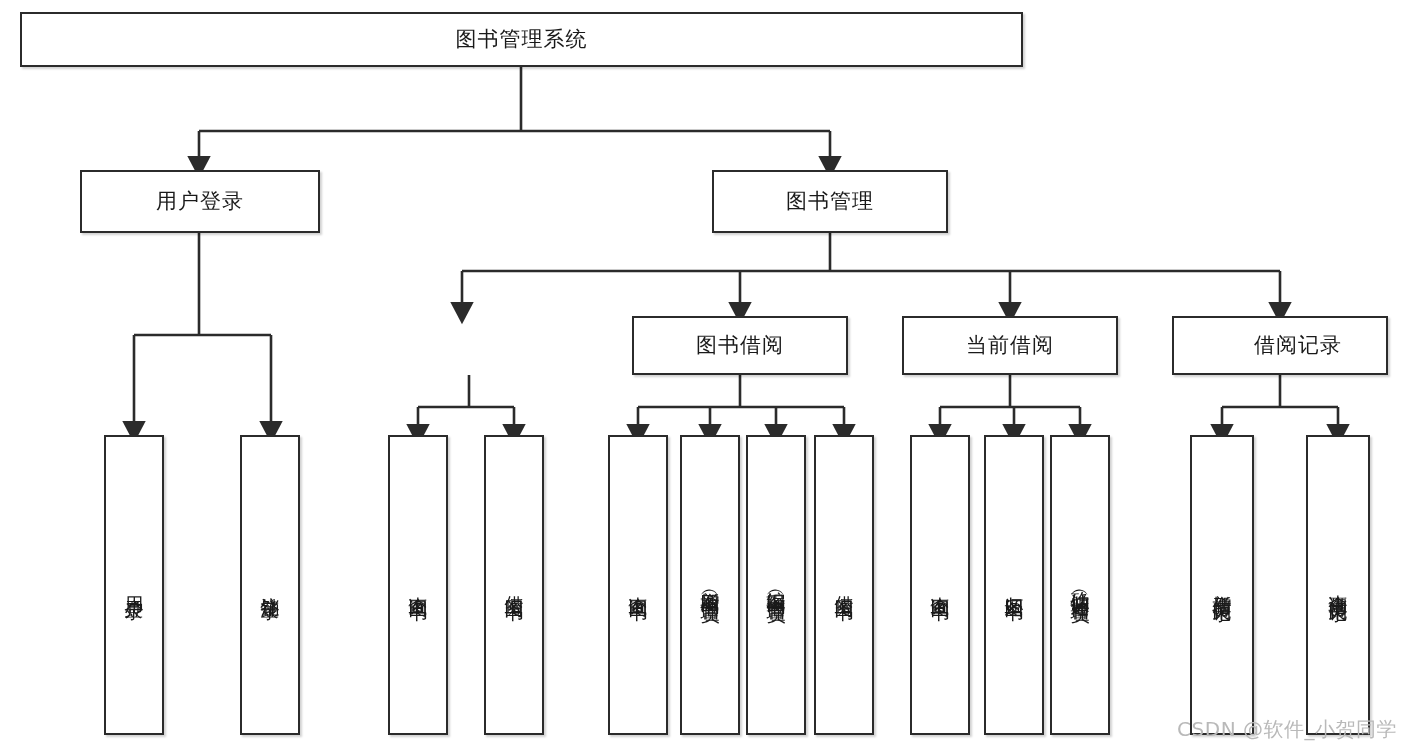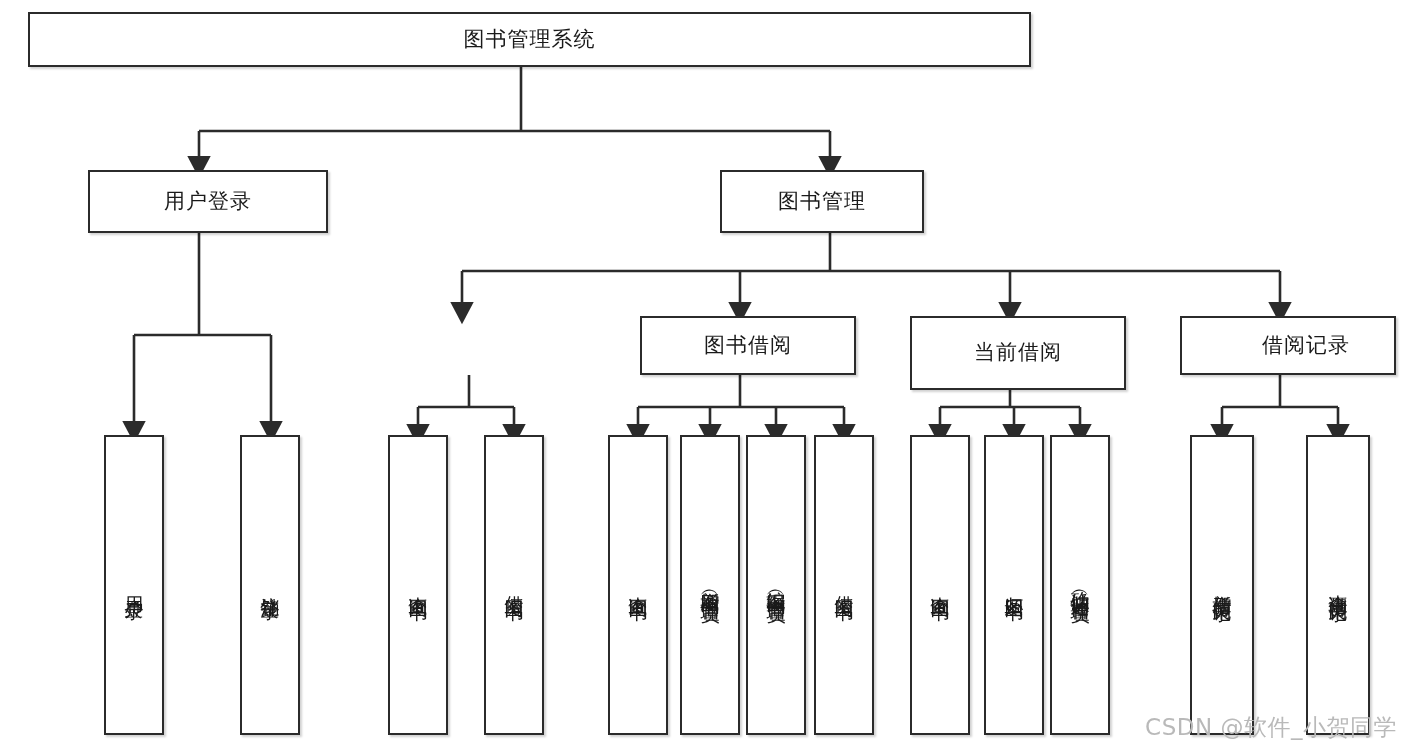--- a/index.html
+++ b/index.html
@@ -25,21 +25,20 @@
     box-shadow: 2px 2px 2px rgba(0,0,0,0.18);
     display: flex;
     align-items: center;
     justify-content: center;
     color: #1a1a1a;
   }
   .node.horiz {
     font-size: 21px;
     letter-spacing: 1px;
     line-height: 1.2;
-    margin-left: 8px;
   }
   .node.vert {
     writing-mode: vertical-rl;
     text-orientation: upright;
     font-size: 19px;
     line-height: 1.25;
     letter-spacing: 2px;
     padding: 6px 0;
     white-space: nowrap;
   }
@@ -56,21 +55,21 @@
     left: 0;
     top: 0;
     width: 1405px;
     height: 747px;
     pointer-events: none;
   }
   .watermark {
     position: absolute;
     right: 8px;
     bottom: 4px;
-    font-size: 23px;
+    font-size: 20px;
     color: #b9b9b9;
     letter-spacing: 0.5px;
     white-space: nowrap;
   }
 </style>
 </head>
 <body>
 
 <div id="canvas">
 
@@ -124,28 +123,28 @@
     </g>
   </svg>
 
   <div class="node horiz root-node" style="left: 20px; top: 12px; width: 1003px; height: 55px;">
     <span>图书管理系统</span>
   </div>
 
   <div class="node horiz" style="left: 80px; top: 170px; width: 240px; height: 63px;">
     <span>用户登录</span>
   </div>
-  <div class="node horiz" style="left: 712px; top: 170px; width: 204px; height: 63px;">
+  <div class="node horiz" style="left: 712px; top: 170px; width: 236px; height: 63px;">
     <span>图书管理</span>
   </div>
 
   <div class="node horiz" style="left: 632px; top: 316px; width: 216px; height: 59px; align-items: center;">
     <span>图书借阅</span>
   </div>
-  <div class="node horiz" style="left: 902px; top: 316px; width: 216px; height: 74px;">
+  <div class="node horiz" style="left: 902px; top: 316px; width: 216px; height: 59px;">
     <span>当前借阅</span>
   </div>
   <div class="node horiz" style="left: 1172px; top: 316px; width: 216px; height: 59px; padding-left: 36px;">
     <span>借阅记录</span>
   </div>
 
   <div class="node vert" style="left: 104px; top: 435px; width: 60px; height: 300px;">
     <span class="vtext">用户登录</span>
   </div>
   <div class="node vert" style="left: 240px; top: 435px; width: 60px; height: 300px;">

